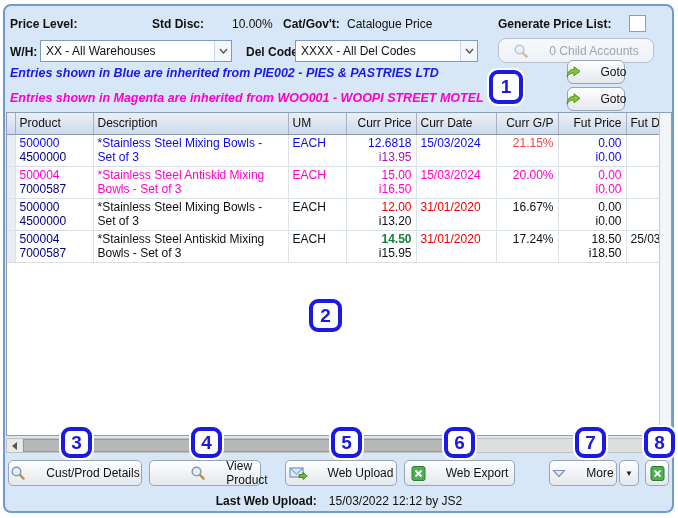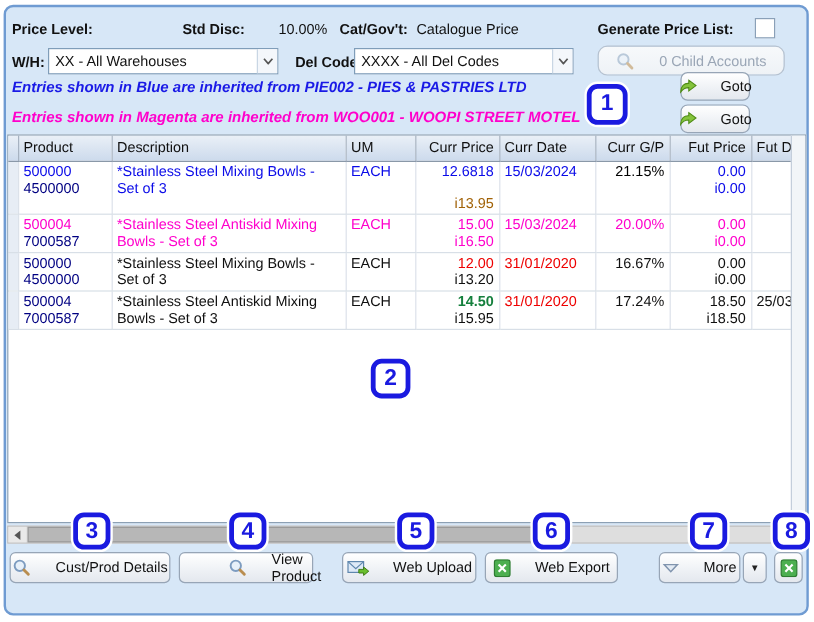--- a/index.html
+++ b/index.html
@@ -156,27 +156,27 @@
               <div style="color: rgb(0, 0, 130);">4500000</div>
             </td>
             <td class="c-desc">
               <div style="color: rgb(10, 10, 232);">*Stainless Steel Mixing Bowls - Set of 3</div>
             </td>
             <td class="c-um">
               <div style="color: rgb(10, 10, 232);">EACH</div>
             </td>
             <td class="c-num">
               <div style="color: rgb(10, 10, 232);">12.6818</div>
-              <div style="color: #a16207; margin-top: 12px;">i13.95</div>
+              <div style="color: #a21caf;">i13.95</div>
             </td>
             <td class="c-date">
               <div style="color: rgb(10, 10, 232);">15/03/2024</div>
             </td>
             <td class="c-num">
-              <div style="color: #000000;">21.15%</div>
+              <div style="color: #ef4444;">21.15%</div>
             </td>
             <td class="c-num">
               <div style="color: rgb(10, 10, 232);">0.00</div>
               <div style="color: rgb(10, 10, 232);">i0.00</div>
             </td>
             <td class="c-fdate">
               <div></div>
             </td>
           </tr>
           <tr>
@@ -333,20 +333,24 @@
   <div class="btn" style="left:645px; top:460px; width:24px; height:26px;">
     <span class="icon">
       <svg width="15" height="15" viewBox="0 0 15 15">
         <rect x="1" y="0.5" width="13" height="14" rx="2" fill="#4caf50" stroke="#2e7d32"></rect>
         <line x1="4.5" y1="4.5" x2="10.5" y2="10.5" stroke="#fff" stroke-width="1.8"></line>
         <line x1="10.5" y1="4.5" x2="4.5" y2="10.5" stroke="#fff" stroke-width="1.8"></line>
       </svg>
     </span>
   </div>
 
+  <div class="status">
+    <span class="lbl" style="position:static;">Last Web Upload:</span>
+    <span class="val" style="position:static;">15/03/2022 12:12 by JS2</span>
+  </div>
 
   <div class="badge" style="left:489px; top:70px; width:34px; height:34px;">1</div>
   <div class="badge" style="left:309px; top:299px; width:33px; height:33px;">2</div>
   <div class="badge" style="left:61px; top:427px; width:31px; height:31px;">3</div>
   <div class="badge" style="left:191px; top:427px; width:31px; height:31px;">4</div>
   <div class="badge" style="left:331px; top:427px; width:31px; height:31px;">5</div>
   <div class="badge" style="left:444px; top:427px; width:31px; height:31px;">6</div>
   <div class="badge" style="left:575px; top:427px; width:31px; height:31px;">7</div>
   <div class="badge" style="left:644px; top:427px; width:31px; height:31px;">8</div>
 </div>

